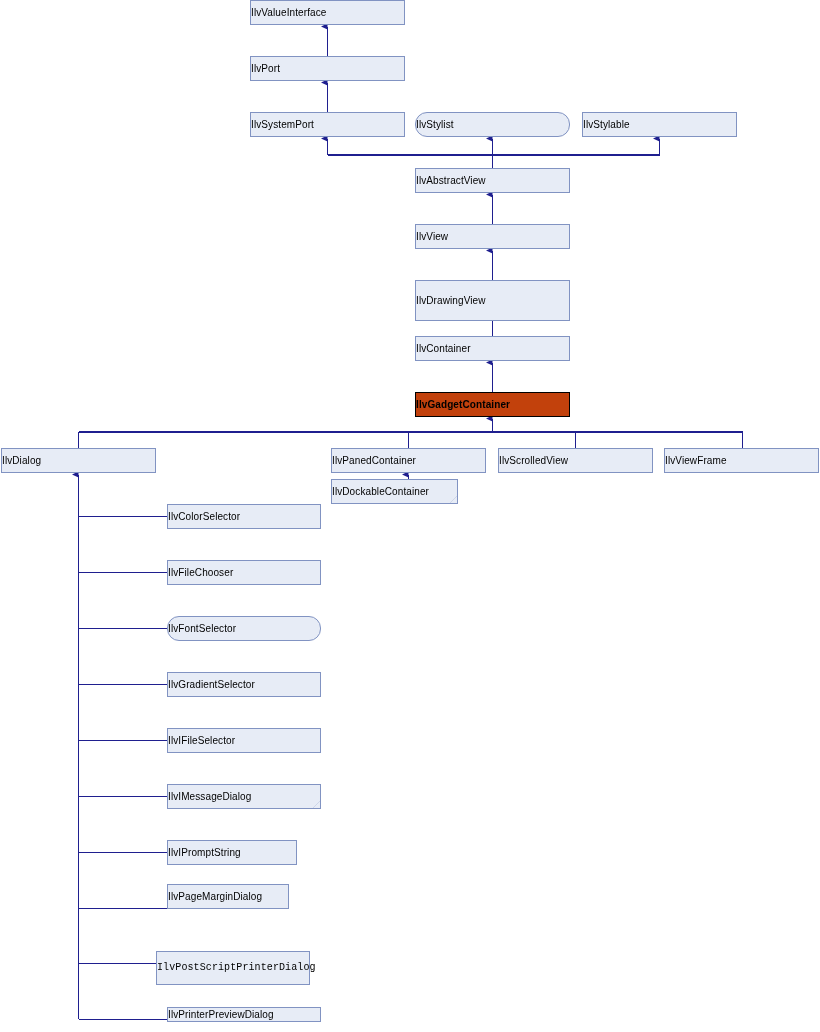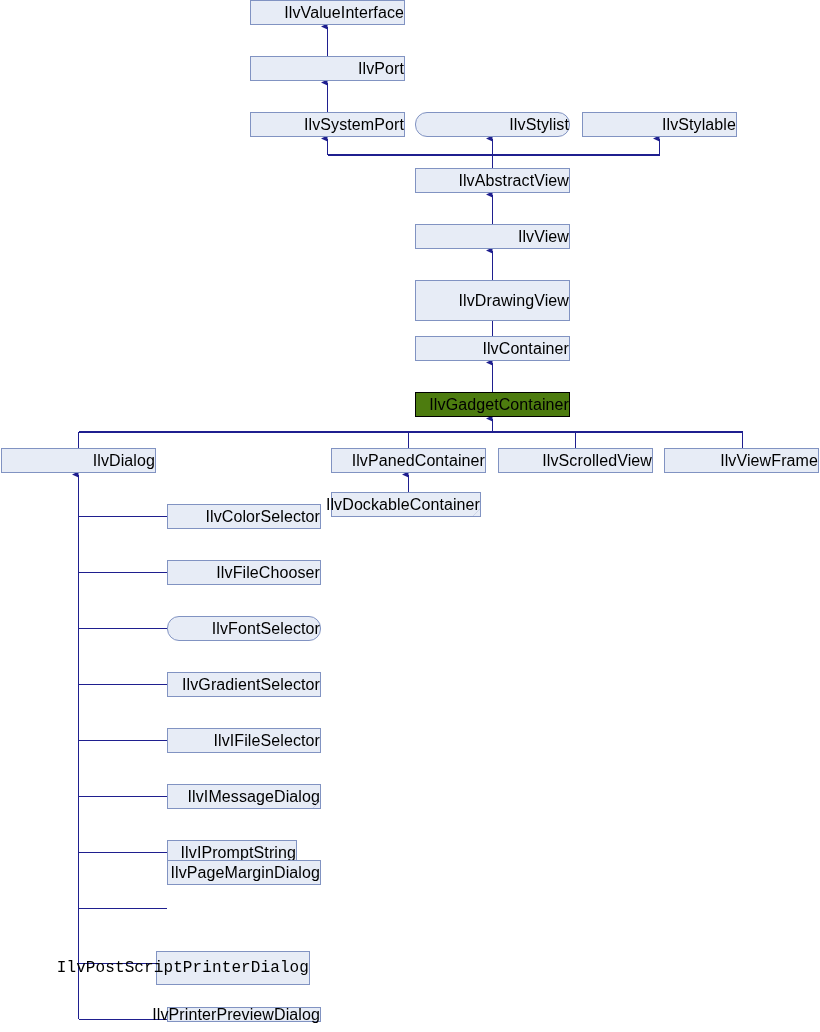--- a/index.html
+++ b/index.html
@@ -25,33 +25,34 @@
     width: 820px;
     height: 1032px;
     pointer-events: none;
   }
   .node {
     position: absolute;
     box-sizing: border-box;
     background: #e7ecf6;
     border: 1px solid #8193c2;
     color: #000000;
-    font-size: 16px;
+    font-size: 10px;
     line-height: 1;
     display: flex;
     align-items: center;
-    justify-content: flex-end;
+    justify-content: flex-start;
     text-align: center;
     white-space: nowrap;
     letter-spacing: 0.1px;
     z-index: 3;
   }
   .node.current {
-    background: #4d7c0f;
+    background: #c2410c;
     border: 1px solid #000000;
+    font-weight: bold;
   }
   
   .node.folded::after {
     content: "";
     position: absolute;
     right: -1px;
     bottom: -1px;
     width: 0;
     height: 0;
     border-style: solid;
@@ -160,42 +161,42 @@
       </div>
       <div class="node" style="left: 498px; top: 448px; width: 155px; height: 25px;">
         <span>IlvScrolledView</span>
       </div>
       <div class="node" style="left: 664px; top: 448px; width: 155px; height: 25px;">
         <span>IlvViewFrame</span>
       </div>
       <div class="node" style="left: 167px; top: 504px; width: 154px; height: 25px;">
         <span>IlvColorSelector</span>
       </div>
-      <div class="node folded" style="left: 331px; top: 492px; width: 150px; height: 25px; padding-left: 27px;">
+      <div class="node folded" style="left: 331px; top: 479px; width: 127px; height: 25px;">
         <span>IlvDockableContainer</span>
       </div>
       <div class="node" style="left: 167px; top: 560px; width: 154px; height: 25px;">
         <span>IlvFileChooser</span>
       </div>
       <div class="node" style="left: 167px; top: 616px; width: 154px; height: 25px; border-radius: 12px;">
         <span>IlvFontSelector</span>
       </div>
       <div class="node" style="left: 167px; top: 672px; width: 154px; height: 25px;">
         <span>IlvGradientSelector</span>
       </div>
       <div class="node" style="left: 167px; top: 728px; width: 154px; height: 25px;">
         <span>IlvIFileSelector</span>
       </div>
       <div class="node folded" style="left: 167px; top: 784px; width: 154px; height: 25px;">
         <span>IlvIMessageDialog</span>
       </div>
       <div class="node" style="left: 167px; top: 840px; width: 130px; height: 25px;">
         <span>IlvIPromptString</span>
       </div>
-      <div class="node" style="left: 167px; top: 860px; width: 154px; height: 25px;">
+      <div class="node" style="left: 167px; top: 884px; width: 122px; height: 25px;">
         <span>IlvPageMarginDialog</span>
       </div>
       <div class="node" style="left: 156px; top: 951px; width: 154px; height: 34px; font-family: Liberation Mono, monospace;">
         <span>IlvPostScriptPrinterDialog</span>
       </div>
       <div class="node" style="left: 167px; top: 1007px; width: 154px; height: 15px;">
         <span>IlvPrinterPreviewDialog</span>
       </div>
     </div>
 

